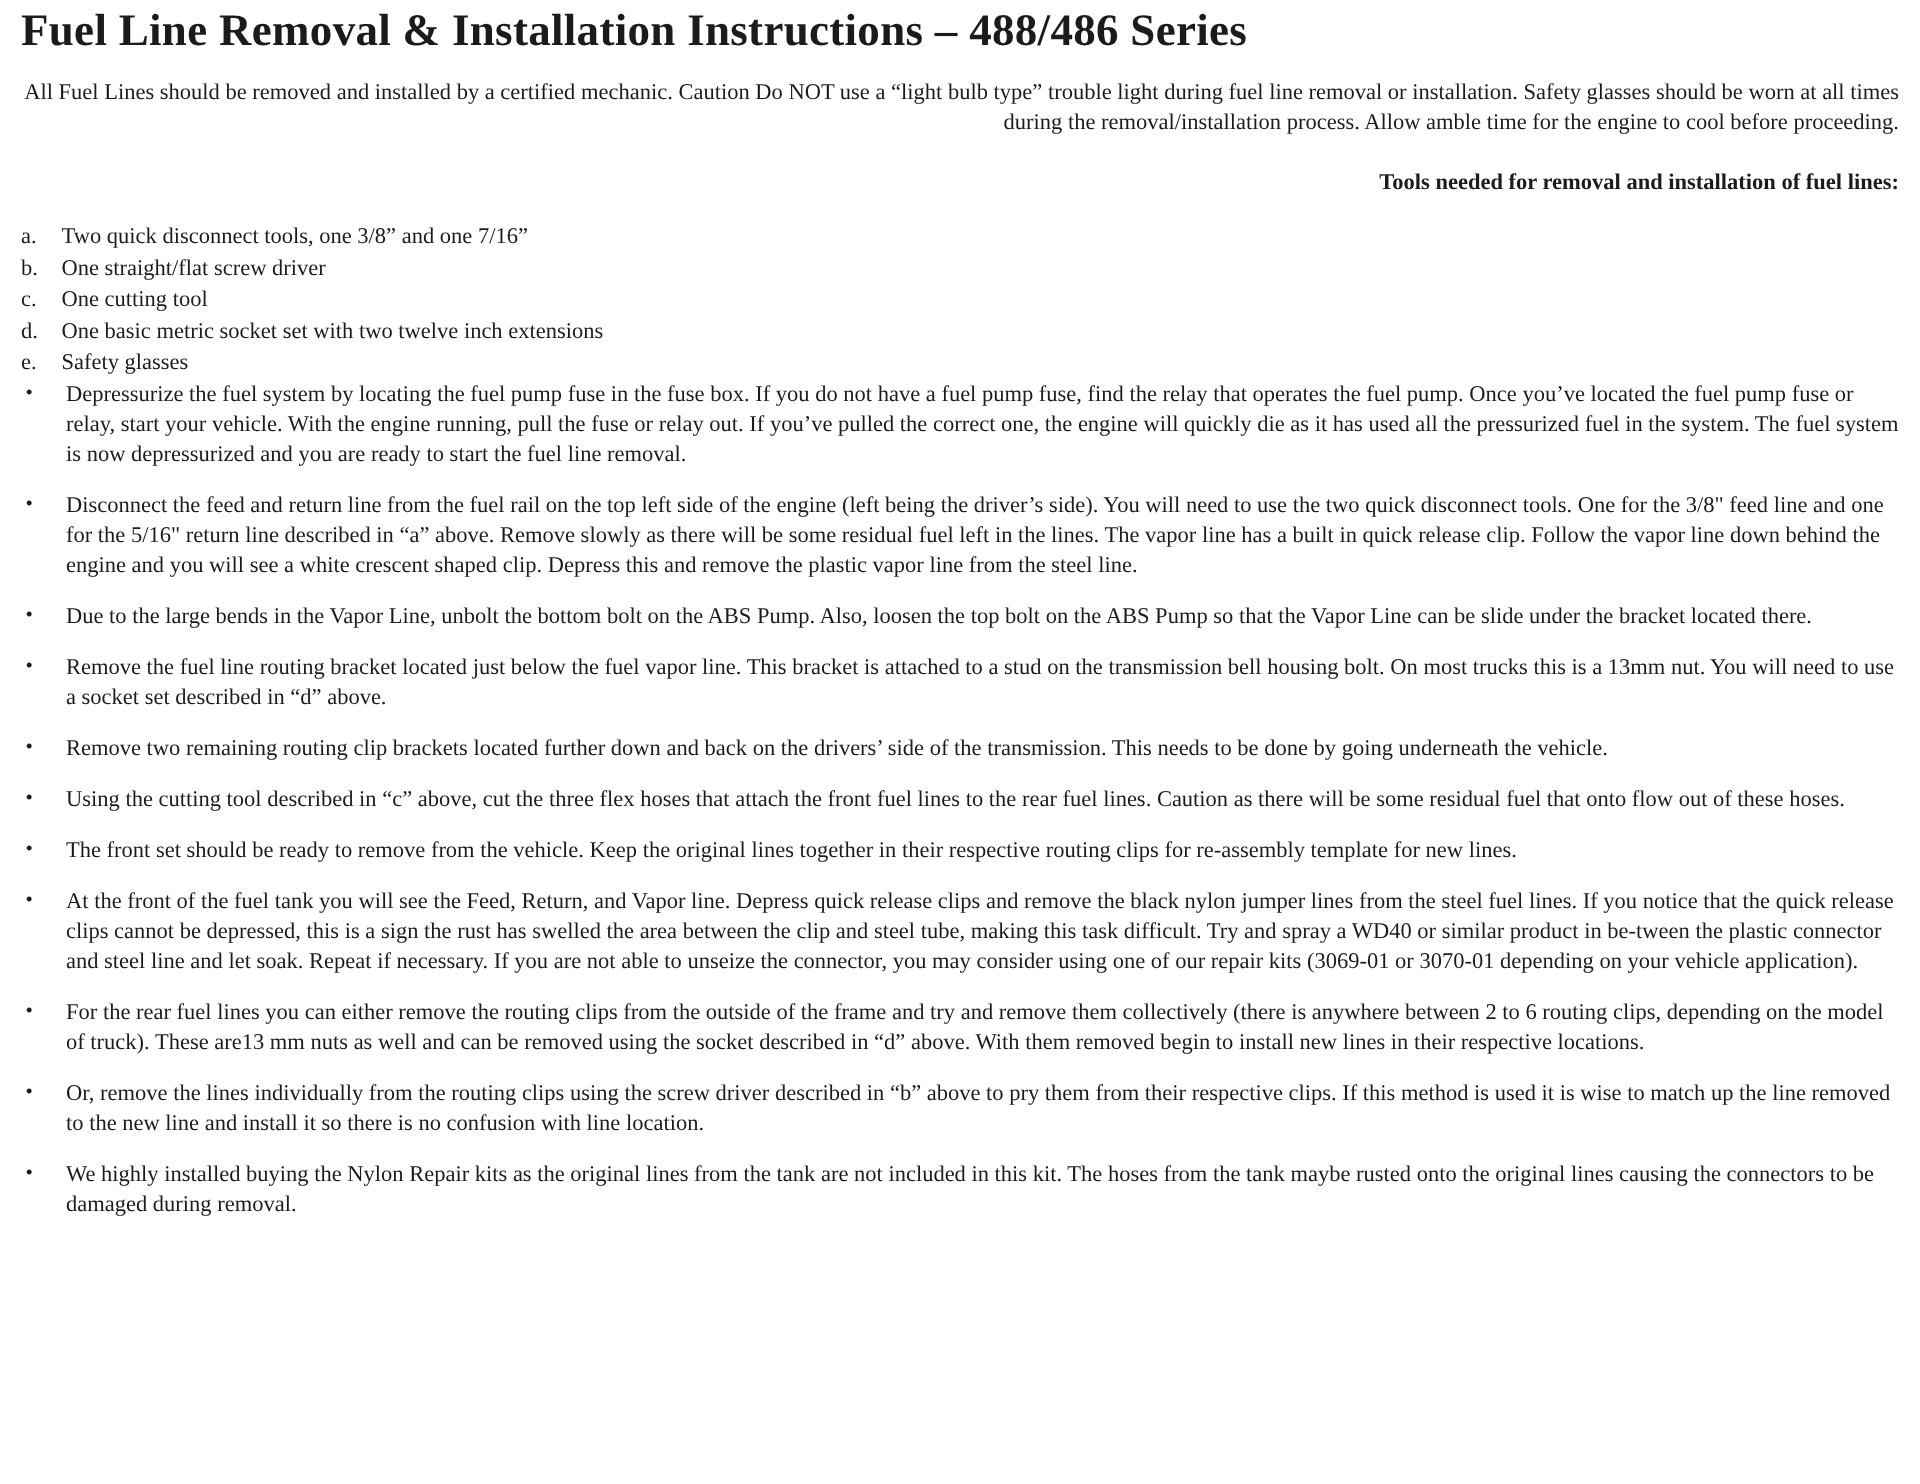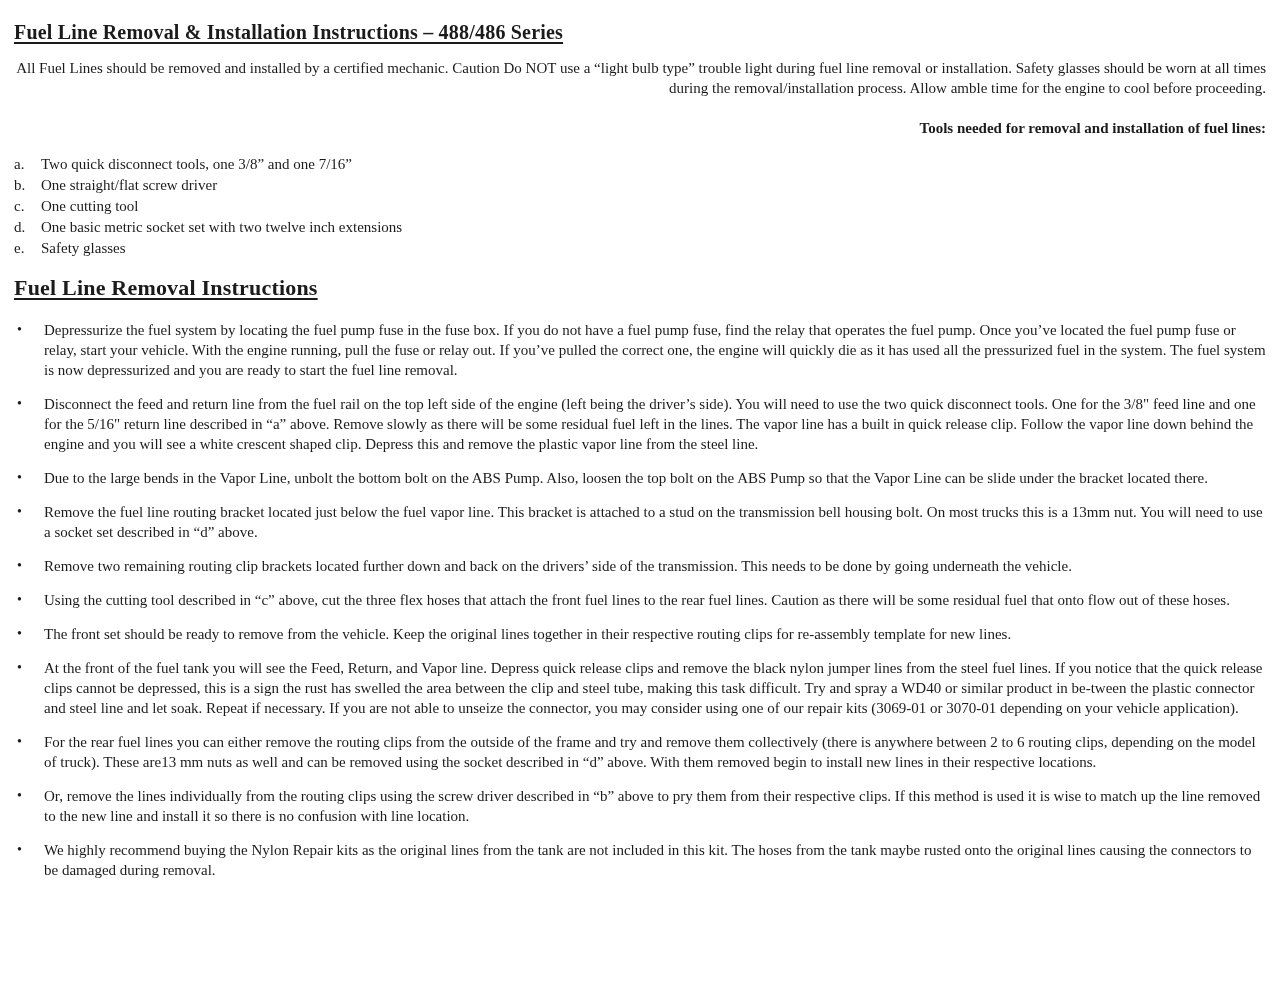--- a/index.html
+++ b/index.html
@@ -7,24 +7,23 @@
     width: 1280px;
     height: 989px;
     box-sizing: border-box;
     padding: 2px 14px 0 14px;
     background: #ffffff;
     color: #1b1b1b;
     font-family: "Liberation Serif", "DejaVu Serif", serif;
     overflow: hidden;
   }
   .doc-title {
-    font-size: 20px;
+    font-size: 30px;
     font-weight: bold;
-    margin: 19px 0 14px 0;
-    text-decoration: underline;
+    margin: 2px 0 14px 0;
     text-decoration-thickness: 2px;
     text-underline-offset: 3px;
     letter-spacing: 0.2px;
   }
   .para {
     font-size: 15px;
     line-height: 20px;
     margin: 0 0 20px 0;
     text-align: right;
   }
@@ -87,21 +86,20 @@
     <li class="tool-item">
       <span class="tool-marker">d.</span>
       <span class="tool-text">One basic metric socket set with two twelve inch extensions</span>
     </li>
     <li class="tool-item">
       <span class="tool-marker">e.</span>
       <span class="tool-text">Safety glasses</span>
     </li>
   </ol>
 
-  <h2 class="section-title">Fuel Line Removal Instructions</h2>
 
   <ul class="bullet-list">
     <li class="bullet-item">
       <span class="bullet-dot">•</span>
       <span class="bullet-text">Depressurize the fuel system by locating the fuel pump fuse in the fuse box. If you do not have a fuel pump fuse, find the relay that operates the fuel pump. Once you’ve located the fuel pump fuse or relay, start your vehicle. With the engine running, pull the fuse or relay out. If you’ve pulled the correct one, the engine will quickly die as it has used all the pressurized fuel in the system. The fuel system is now depressurized and you are ready to start the fuel line removal.</span>
     </li>
     <li class="bullet-item">
       <span class="bullet-dot">•</span>
       <span class="bullet-text">Disconnect the feed and return line from the fuel rail on the top left side of the engine (left being the driver’s side). You will need to use the two quick disconnect tools. One for the 3/8" feed line and one for the 5/16" return line described in “a” above. Remove slowly as there will be some residual fuel left in the lines. The vapor line has a built in quick release clip. Follow the vapor line down behind the engine and you will see a white crescent shaped clip. Depress this and remove the plastic vapor line from the steel line.</span>
     </li>
@@ -132,17 +130,17 @@
     <li class="bullet-item">
       <span class="bullet-dot">•</span>
       <span class="bullet-text">For the rear fuel lines you can either remove the routing clips from the outside of the frame and try and remove them collectively (there is anywhere between 2 to 6 routing clips, depending on the model of truck). These are13 mm nuts as well and can be removed using the socket described in “d” above. With them removed begin to install new lines in their respective locations.</span>
     </li>
     <li class="bullet-item">
       <span class="bullet-dot">•</span>
       <span class="bullet-text">Or, remove the lines individually from the routing clips using the screw driver described in “b” above to pry them from their respective clips. If this method is used it is wise to match up the line removed to the new line and install it so there is no confusion with line location.</span>
     </li>
     <li class="bullet-item">
       <span class="bullet-dot">•</span>
-      <span class="bullet-text">We highly recommend buying the Nylon Repair kits as the original lines from the tank are not included in this kit. The hoses from the tank maybe rusted onto the original lines causing the connectors to be damaged during removal.</span>
+      <span class="bullet-text">We highly installed buying the Nylon Repair kits as the original lines from the tank are not included in this kit. The hoses from the tank maybe rusted onto the original lines causing the connectors to be damaged during removal.</span>
     </li>
   </ul>
 
 </div>
 
 </body></html>

